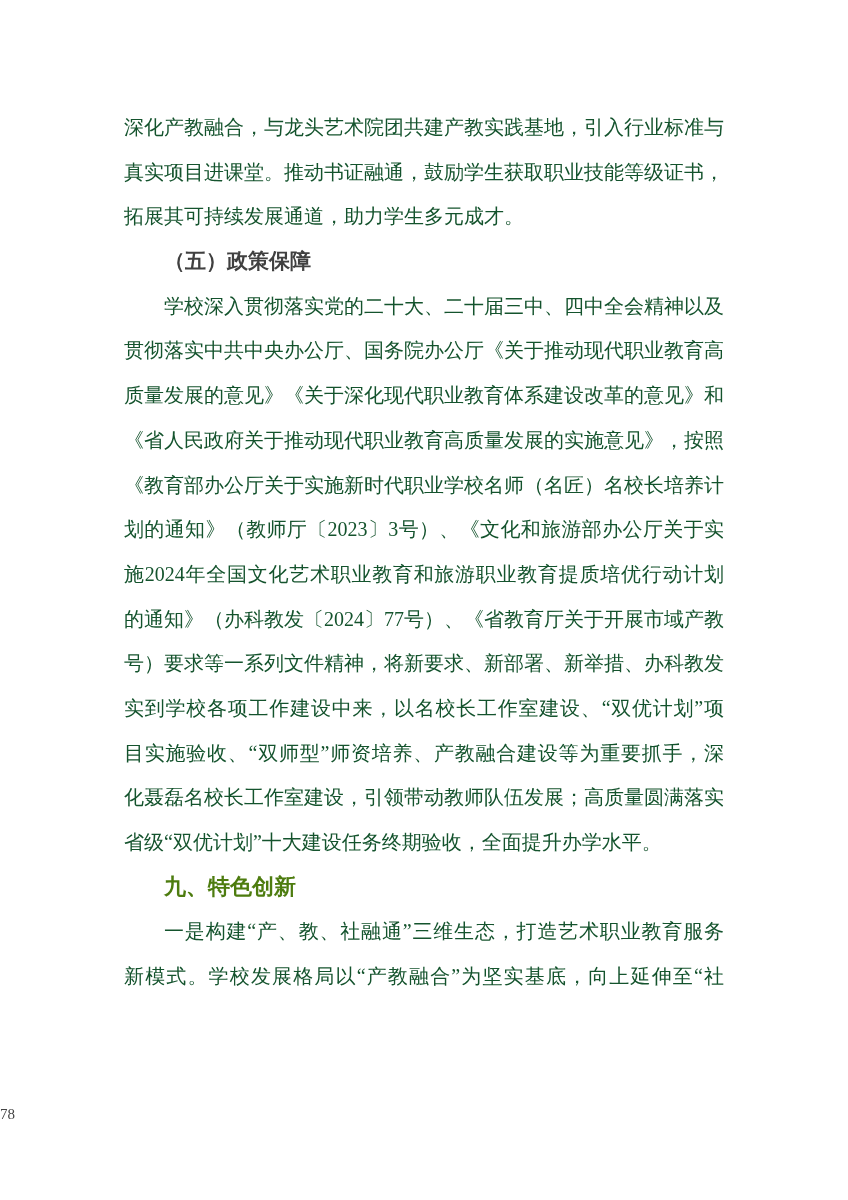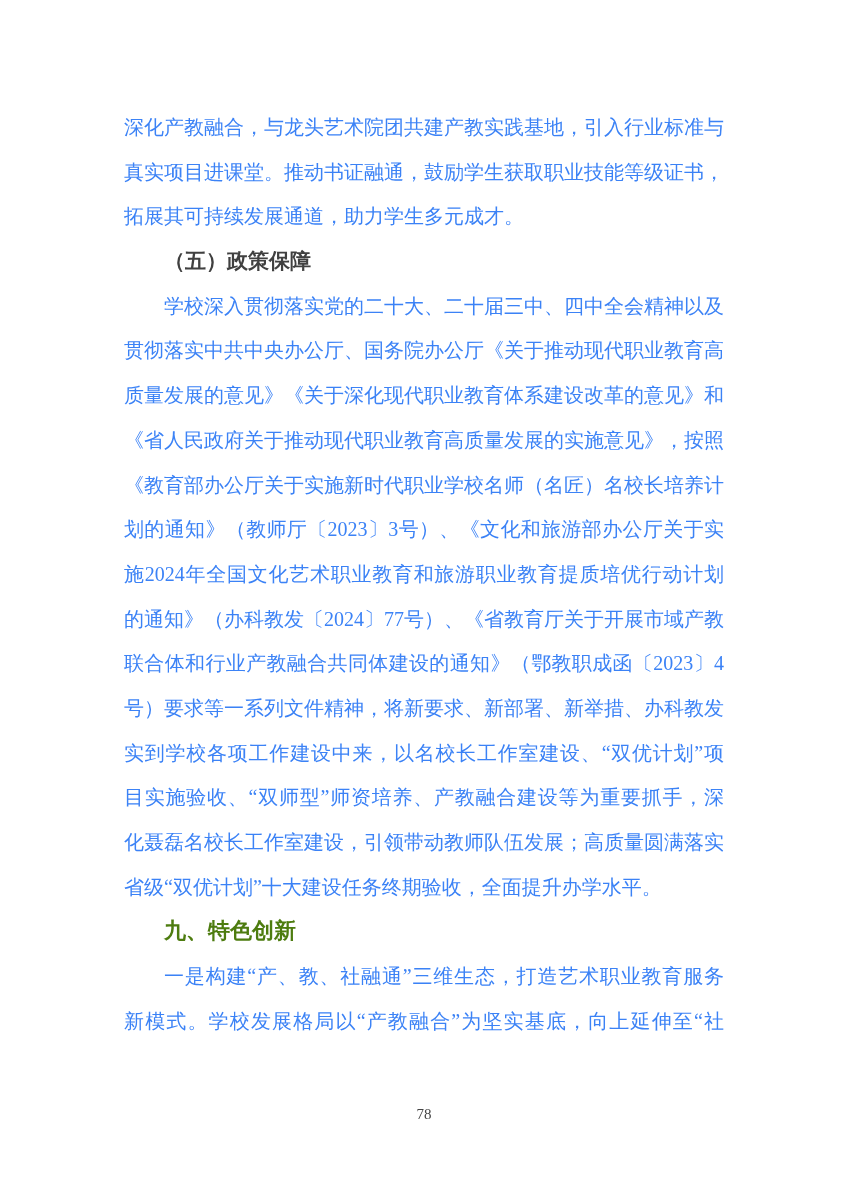--- a/index.html
+++ b/index.html
@@ -24,21 +24,21 @@
   .content {
     position: absolute;
     left: 124px;
     top: 105px;
     width: 600px;
   }
   .line {
     height: 44.7px;
     line-height: 44.7px;
     font-size: 20px;
-    color: #3b82f6;
+    color: #14532d;
     white-space: nowrap;
     letter-spacing: 0;
   }
   .line.justify {
     white-space: normal;
     text-align: justify;
     text-align-last: justify;
   }
   .line.indent {
     padding-left: 40px;
@@ -53,21 +53,21 @@
     font-weight: bold;
     color: #4d7c0f;
     font-size: 22px;
     font-family: "Liberation Sans", "DejaVu Sans", sans-serif;
   }
   .footer {
     position: absolute;
     left: 0;
     top: 1106px;
     width: 848px;
-    text-align: center;
+    text-align: left;
     font-size: 15px;
     color: #444444;
     font-family: "Liberation Serif", "DejaVu Serif", serif;
   }
 </style>
 </head>
 <body>
 
 <div class="page">
   <div class="content" id="content">
@@ -76,21 +76,20 @@
       <div class="line">拓展其可持续发展通道，助力学生多元成才。</div>
       <div class="line heading-sub indent">（五）政策保障</div>
       <div class="line indent justify">学校深入贯彻落实党的二十大、二十届三中、四中全会精神以及</div>
       <div class="line justify">贯彻落实中共中央办公厅、国务院办公厅《关于推动现代职业教育高</div>
       <div class="line justify">质量发展的意见》《关于深化现代职业教育体系建设改革的意见》和</div>
       <div class="line justify">《省人民政府关于推动现代职业教育高质量发展的实施意见》，按照</div>
       <div class="line justify">《教育部办公厅关于实施新时代职业学校名师（名匠）名校长培养计</div>
       <div class="line justify">划的通知》（教师厅〔2023〕3号）、《文化和旅游部办公厅关于实</div>
       <div class="line justify">施2024年全国文化艺术职业教育和旅游职业教育提质培优行动计划</div>
       <div class="line justify">的通知》（办科教发〔2024〕77号）、《省教育厅关于开展市域产教</div>
-      <div class="line justify">联合体和行业产教融合共同体建设的通知》（鄂教职成函〔2023〕4</div>
       <div class="line justify">号）要求等一系列文件精神，将新要求、新部署、新举措、办科教发</div>
       <div class="line justify">实到学校各项工作建设中来，以名校长工作室建设、“双优计划”项</div>
       <div class="line justify">目实施验收、“双师型”师资培养、产教融合建设等为重要抓手，深</div>
       <div class="line justify">化聂磊名校长工作室建设，引领带动教师队伍发展；高质量圆满落实</div>
       <div class="line">省级“双优计划”十大建设任务终期验收，全面提升办学水平。</div>
       <div class="line heading-main indent">九、特色创新</div>
       <div class="line indent justify">一是构建“产、教、社融通”三维生态，打造艺术职业教育服务</div>
       <div class="line justify">新模式。学校发展格局以“产教融合”为坚实基底，向上延伸至“社</div>
     </div>
   <div class="footer">78</div>

